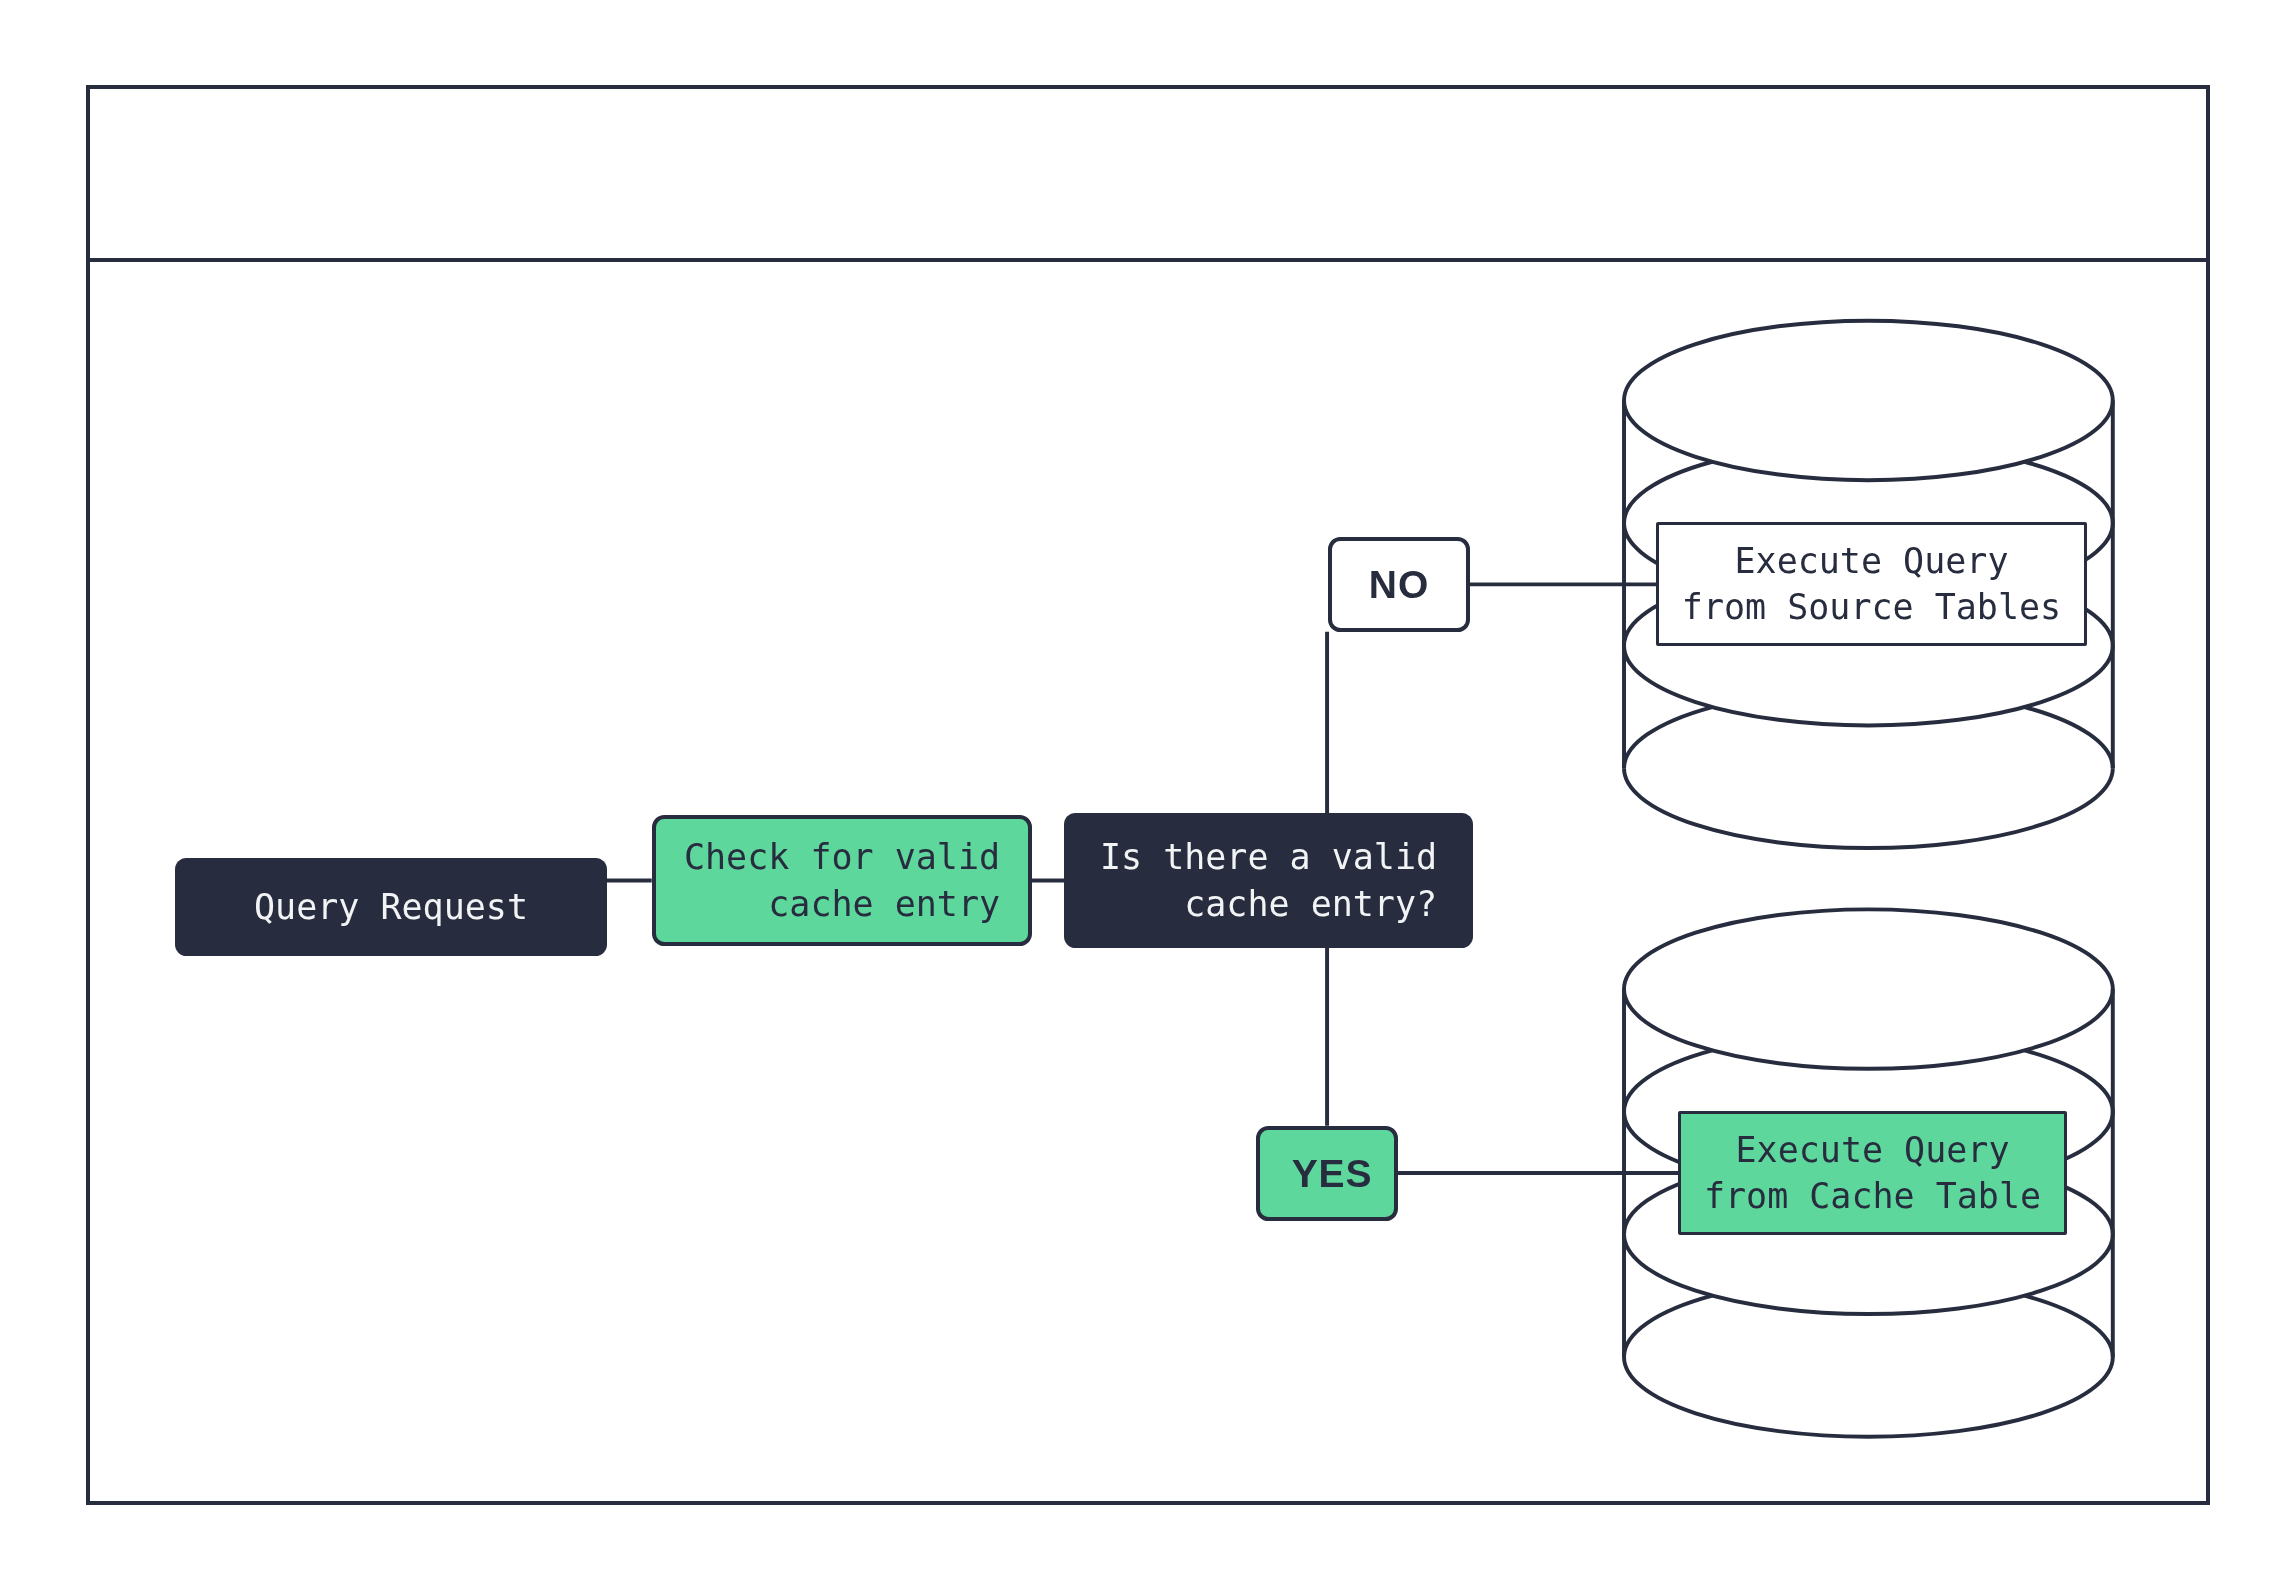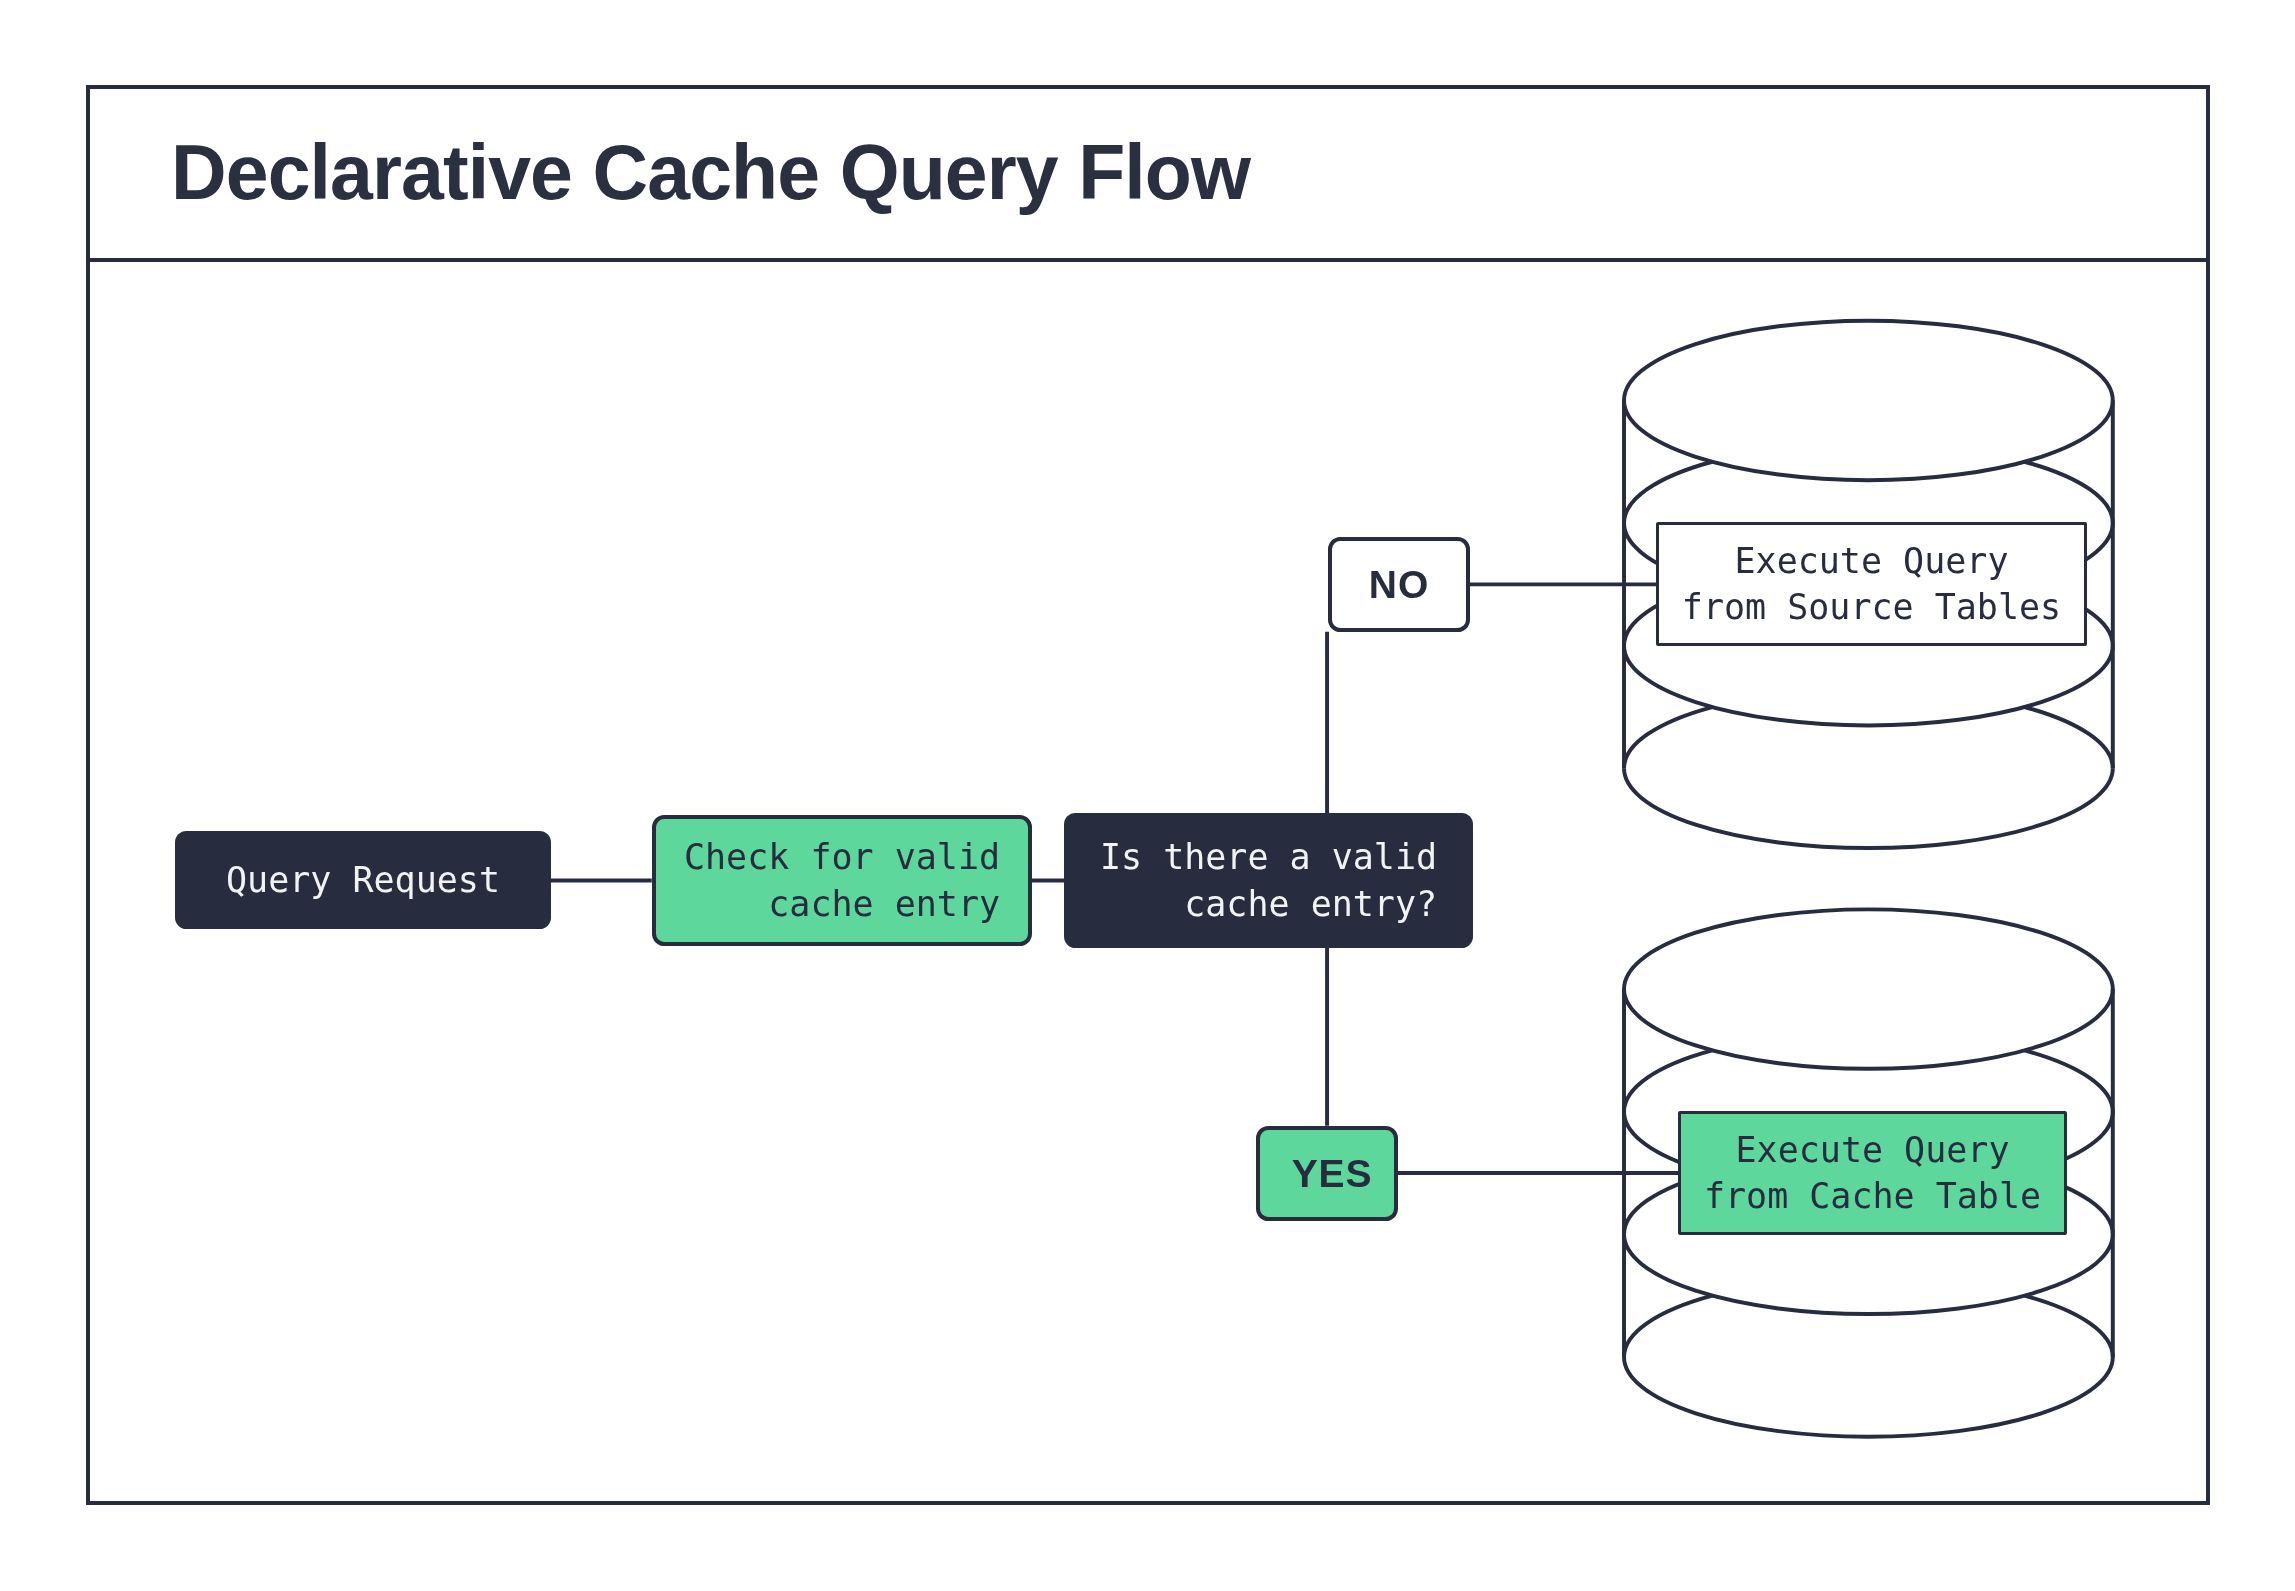--- a/index.html
+++ b/index.html
@@ -18,37 +18,34 @@
   
   .node{position:absolute;display:flex;align-items:center;justify-content:center;
         text-align:center;box-sizing:border-box;white-space:pre-line;
         font-size:35px;line-height:1.32;letter-spacing:0px;}
   .dark{background:#272d3e;color:#f2f3f5;border-radius:11.4px;}
   .green{background:#5ed79c;color:#272d3e;border:4.4px solid #272d3e;border-radius:12.3px;}
   .whitebox{background:#ffffff;color:#272d3e;border:4.4px solid #272d3e;border-radius:12.3px;}
   .tag{font-family:"Liberation Sans","DejaVu Sans",sans-serif;font-weight:bold;
        font-size:39px;letter-spacing:0.9px;}
   .cyl-label{border-width:3.5px;border-radius:2px;}
-  #n-query    {left:175px; top:831px;  width:376px;height:98px;}
+  #n-query    {left:175px; top:858px;  width:432px;height:98px;}
   #n-check    {left:652px; top:815px;  width:380px;height:131px;text-align:right;}
   #n-decision {left:1064px;top:813px;  width:409px;height:135px;text-align:right;}
   #n-no       {left:1328px;top:537px;  width:142px;height:95px;}
   #n-yes      {left:1256px;top:1126px; width:142px;height:95px;padding-left:10px;}
   #n-src      {left:1656px;top:522px;  width:431px;height:124px;}
   #n-cache    {left:1678px;top:1111px; width:389px;height:124px;}
 </style>
 </head>
 <body>
 
 <div id="stage">
 
   <div class="frame"></div>
-  <div class="header">
-    <span class="title">Declarative Cache Query Flow</span>
-  </div>
   <div class="hsep"></div>
 
   <svg class="wires" viewBox="0 0 2620 1816">
     <g stroke="#272d3e" stroke-width="4.5" fill="none">
 
       <path d="M615 1005 H744"></path>
       <path d="M1178 1005 H1290"></path>
       <path d="M1515 721 V928"></path>
       <path d="M1515 1082 V1285"></path>
       <path d="M1596 667 H1925"></path>

